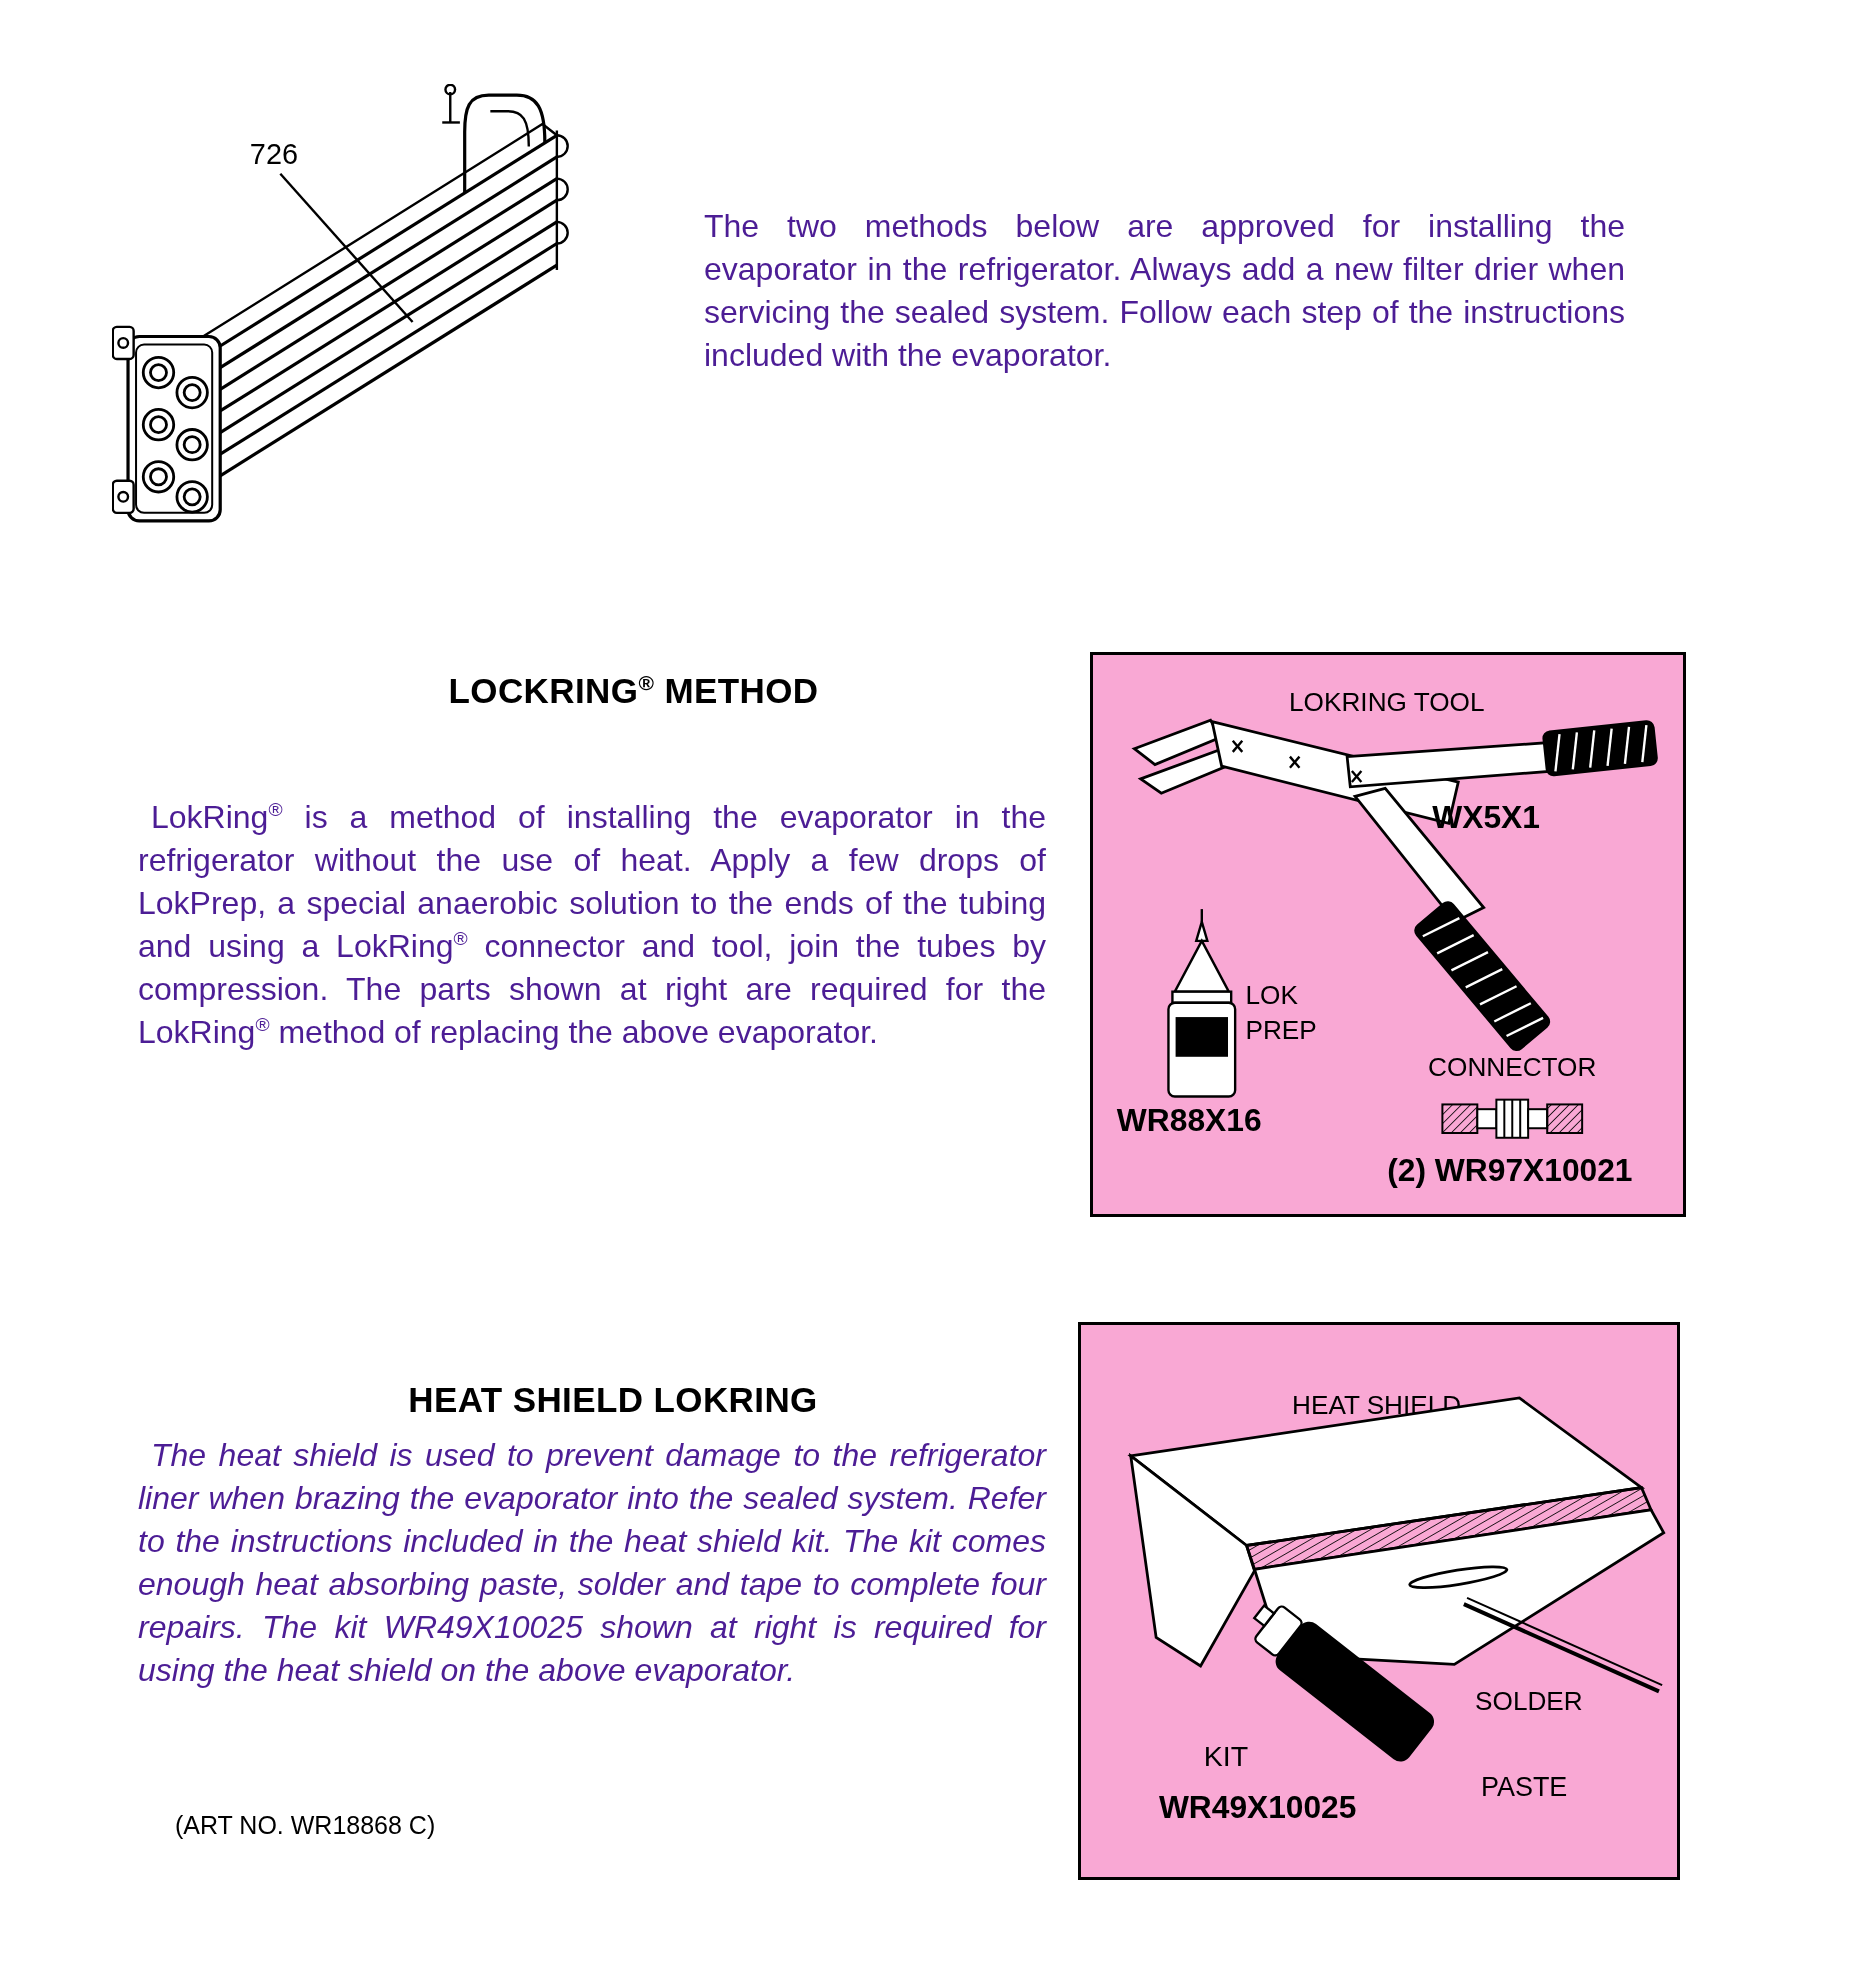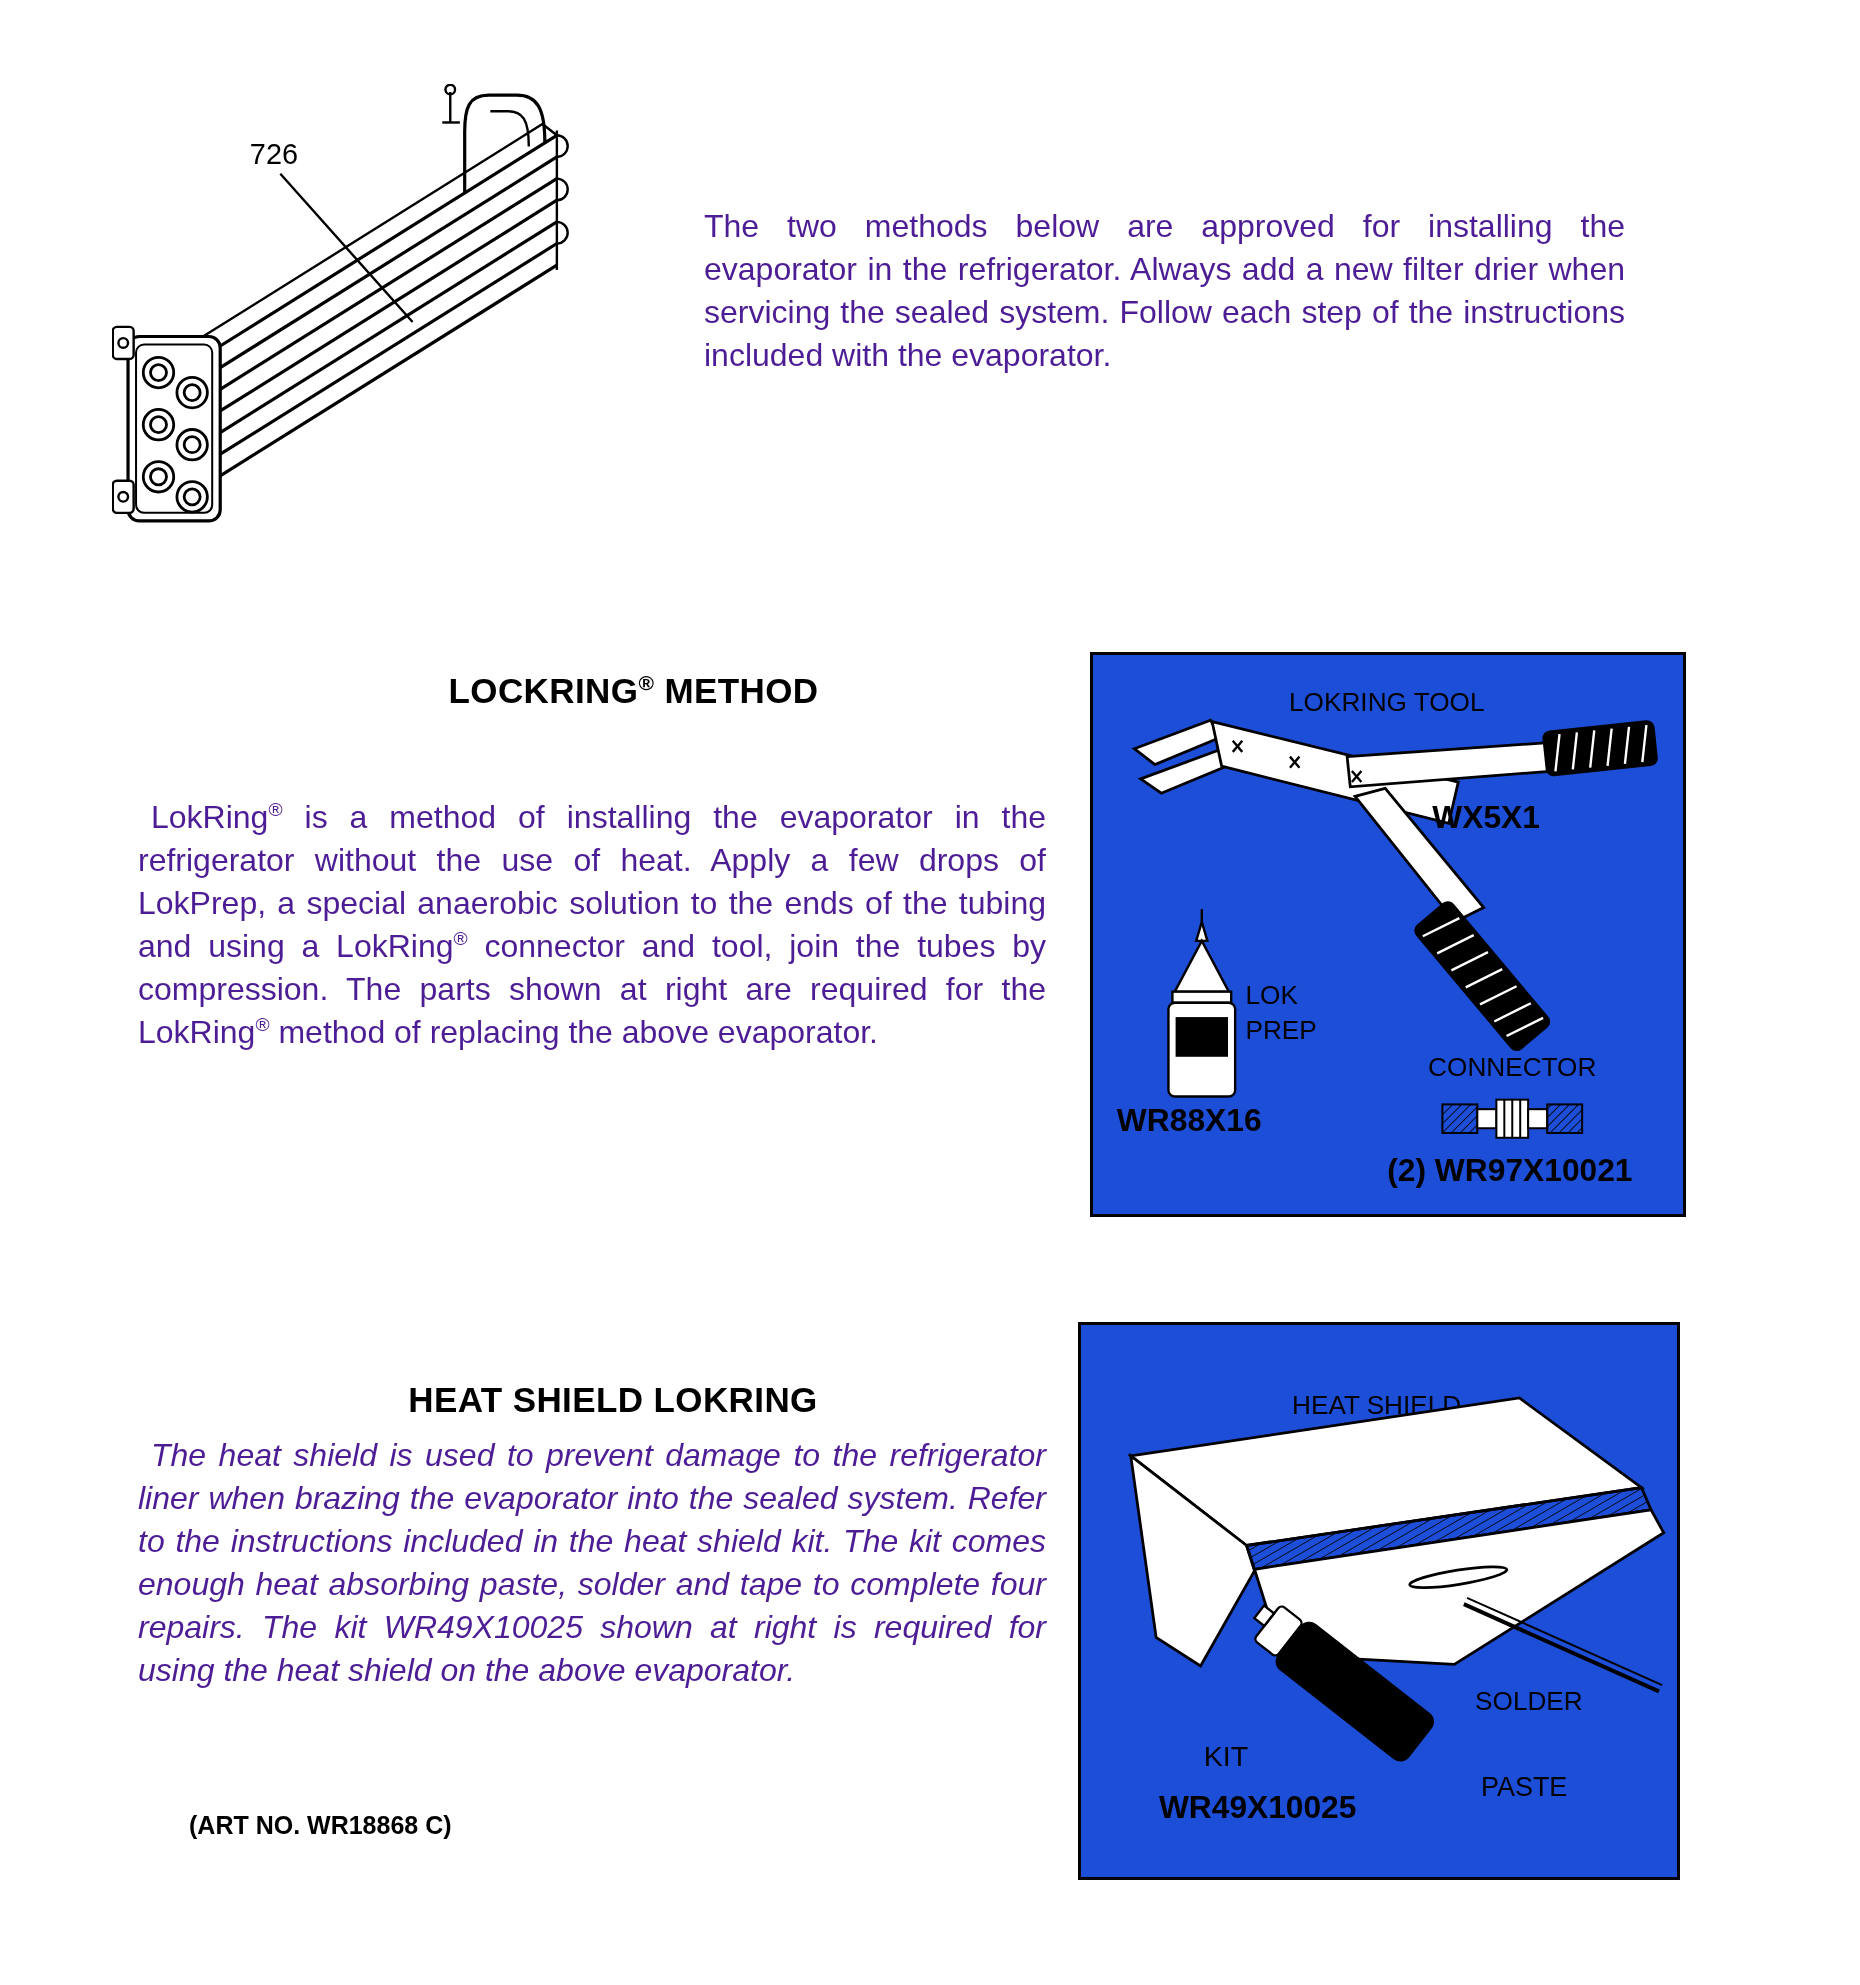--- a/index.html
+++ b/index.html
@@ -17,26 +17,26 @@
   
   .body-text { font-size:32px; line-height:43px; text-align:justify; color:#4c1d95; }
   .indent { text-indent:13px; }
   .intro { left:704px; top:205px; width:921px; }
   .method-heading { font-size:35px; font-weight:bold; text-align:center; letter-spacing:0.4px; }
   .h-lockring { left:136px; top:671px; width:995px; }
   .txt-lockring { left:138px; top:748px; width:908px;margin-top:48px; }
   .txt-lockring p { margin:0; }
   .h-heatshield { left:136px; top:1380px; width:954px; }
   .txt-heatshield { left:138px; top:1434px; width:908px;font-style:italic; }
-  .artno { left:189px; top:1811px; font-size:25px; font-weight:bold; }
+  .artno { left:175px; top:1811px; font-size:25px; font-weight:normal; }
 
   sup { font-size:60%; vertical-align:super; line-height:0; }
 
   
-  .part-box { position:absolute; border:3.2px solid #000; background:#1d4ed8; }
+  .part-box { position:absolute; border:3.2px solid #000; background:#f9a8d4; }
   .box-lockring { left:1090px; top:652px; width:596px; height:565px; }
   .box-heatshield { left:1078px; top:1322px; width:602px; height:558px; }
   .part-box svg { position:absolute; left:0; top:0; width:100%; height:100%; }
 
   svg text { font-family:"Liberation Sans", sans-serif; fill:#000; }
   .lbl { font-size:33px; }
   .part-no { font-size:40px; font-weight:bold; }
   .tiny-label { font-weight:bold; font-style:italic; }
 </style>
 </head>

